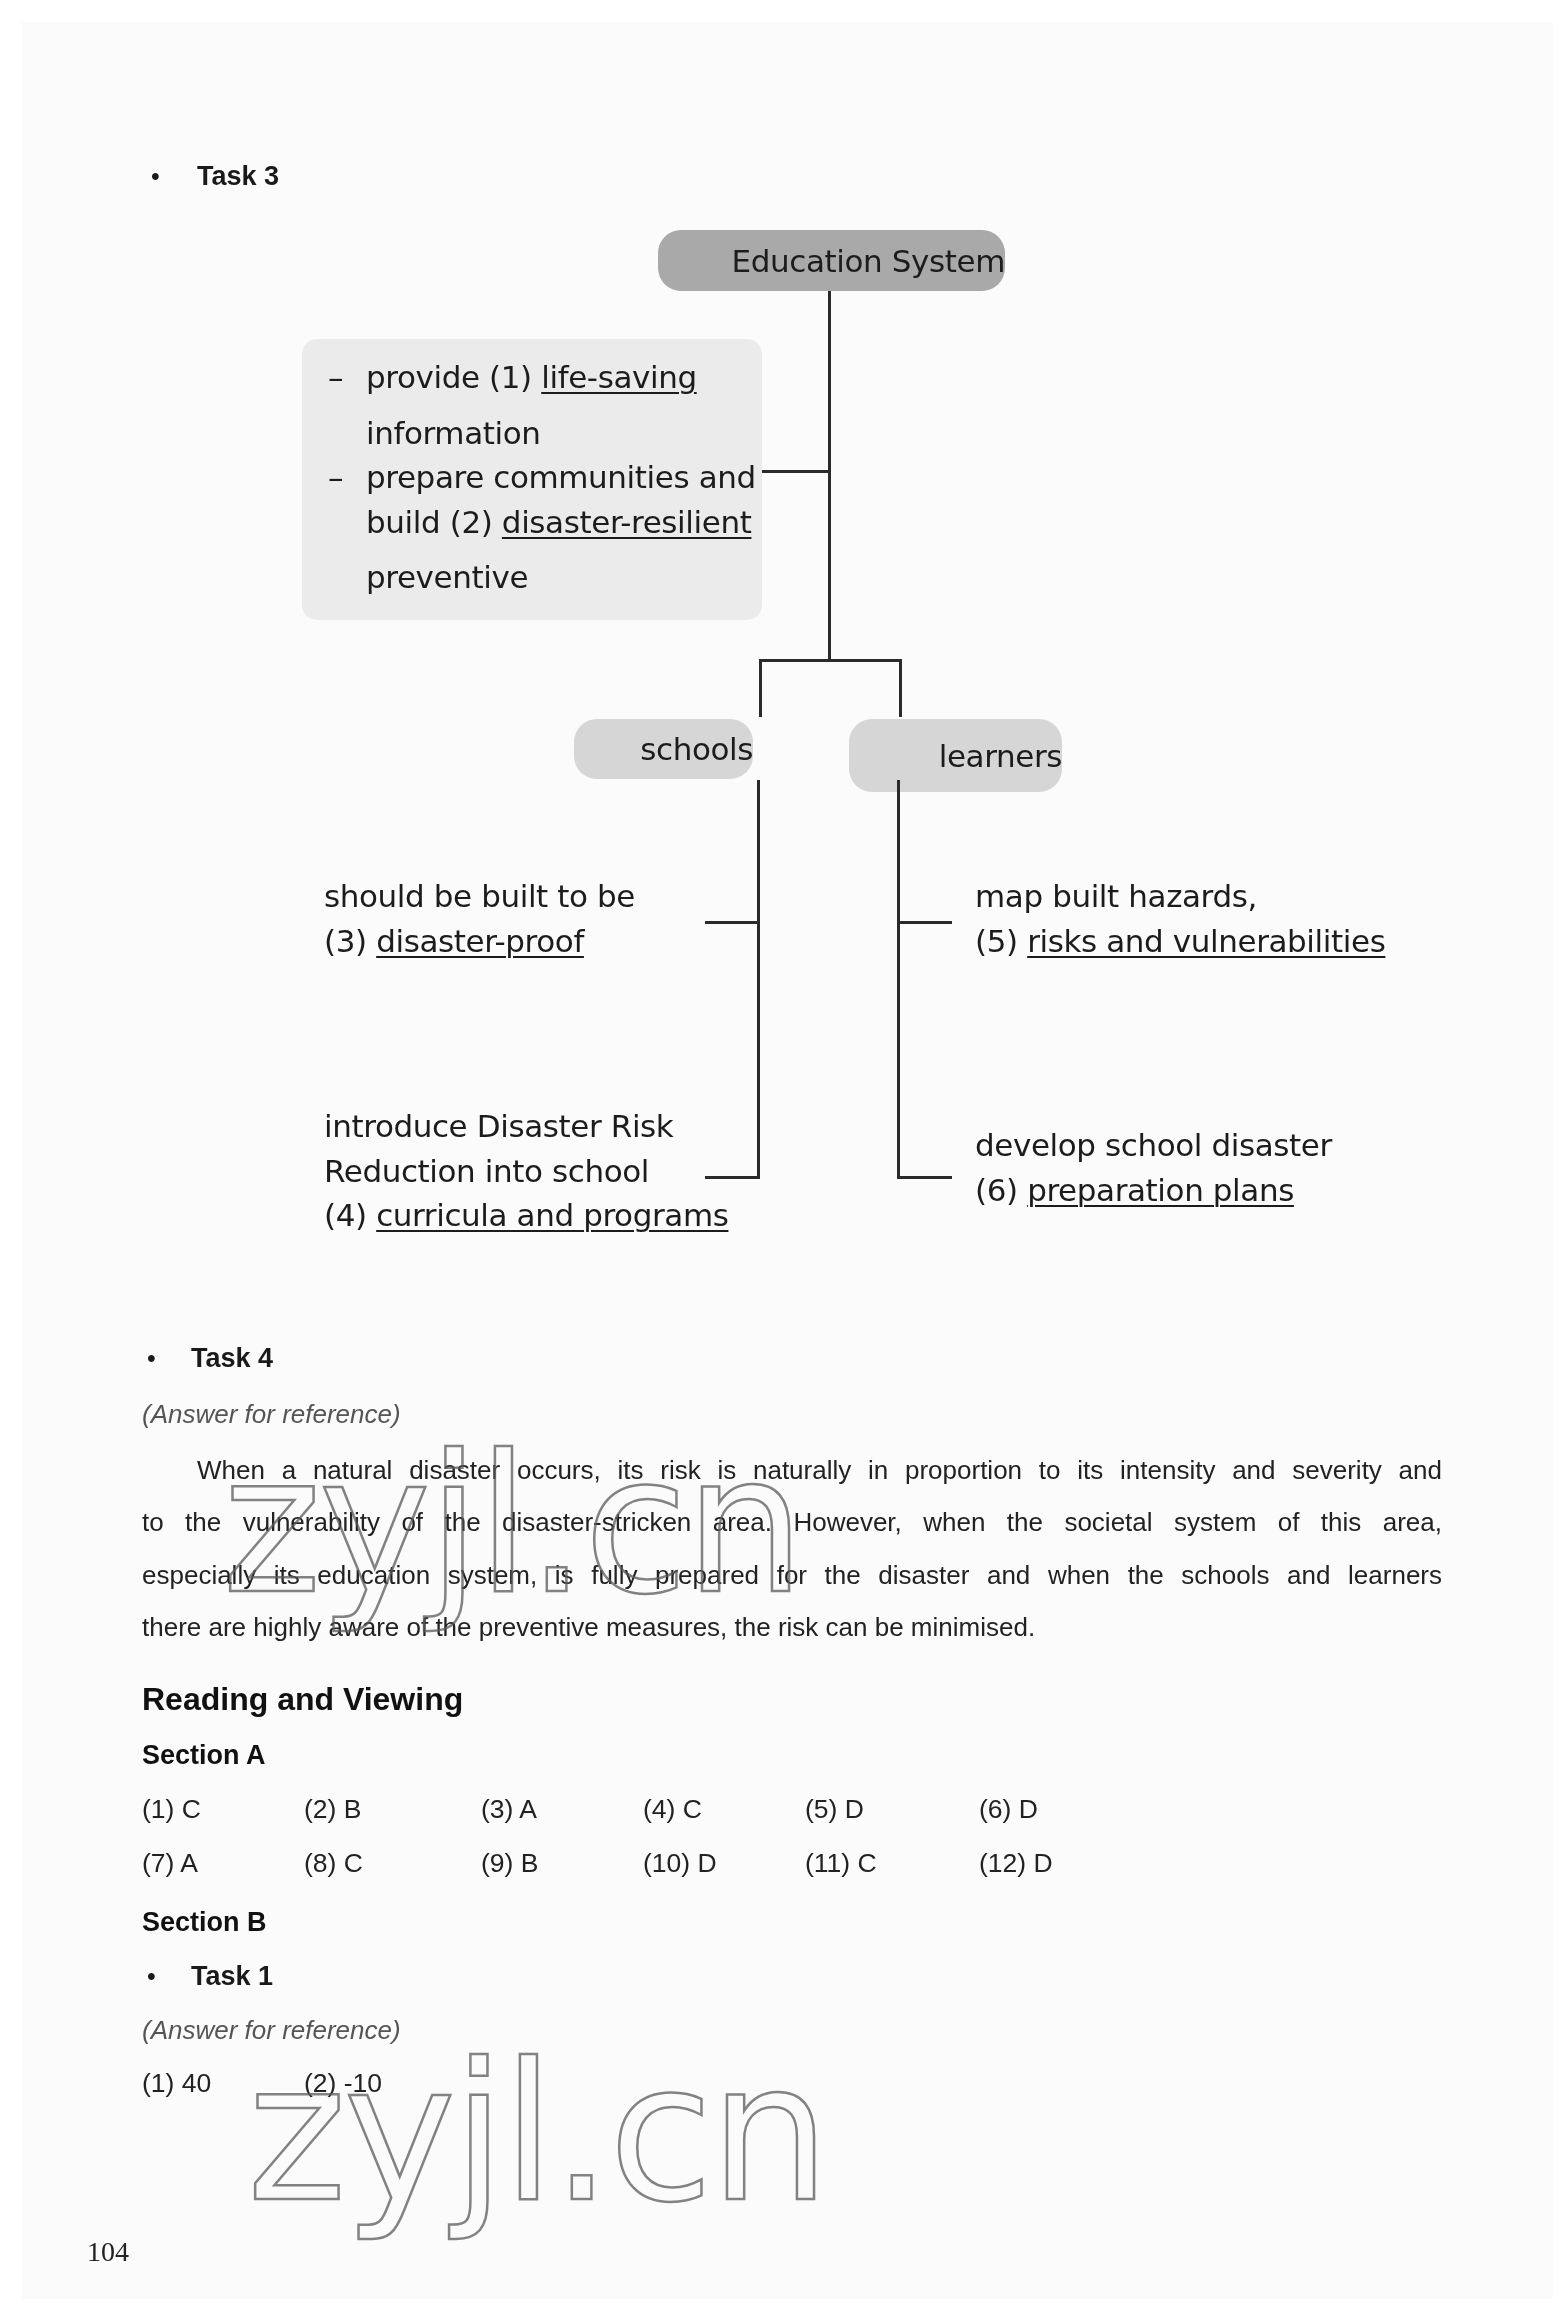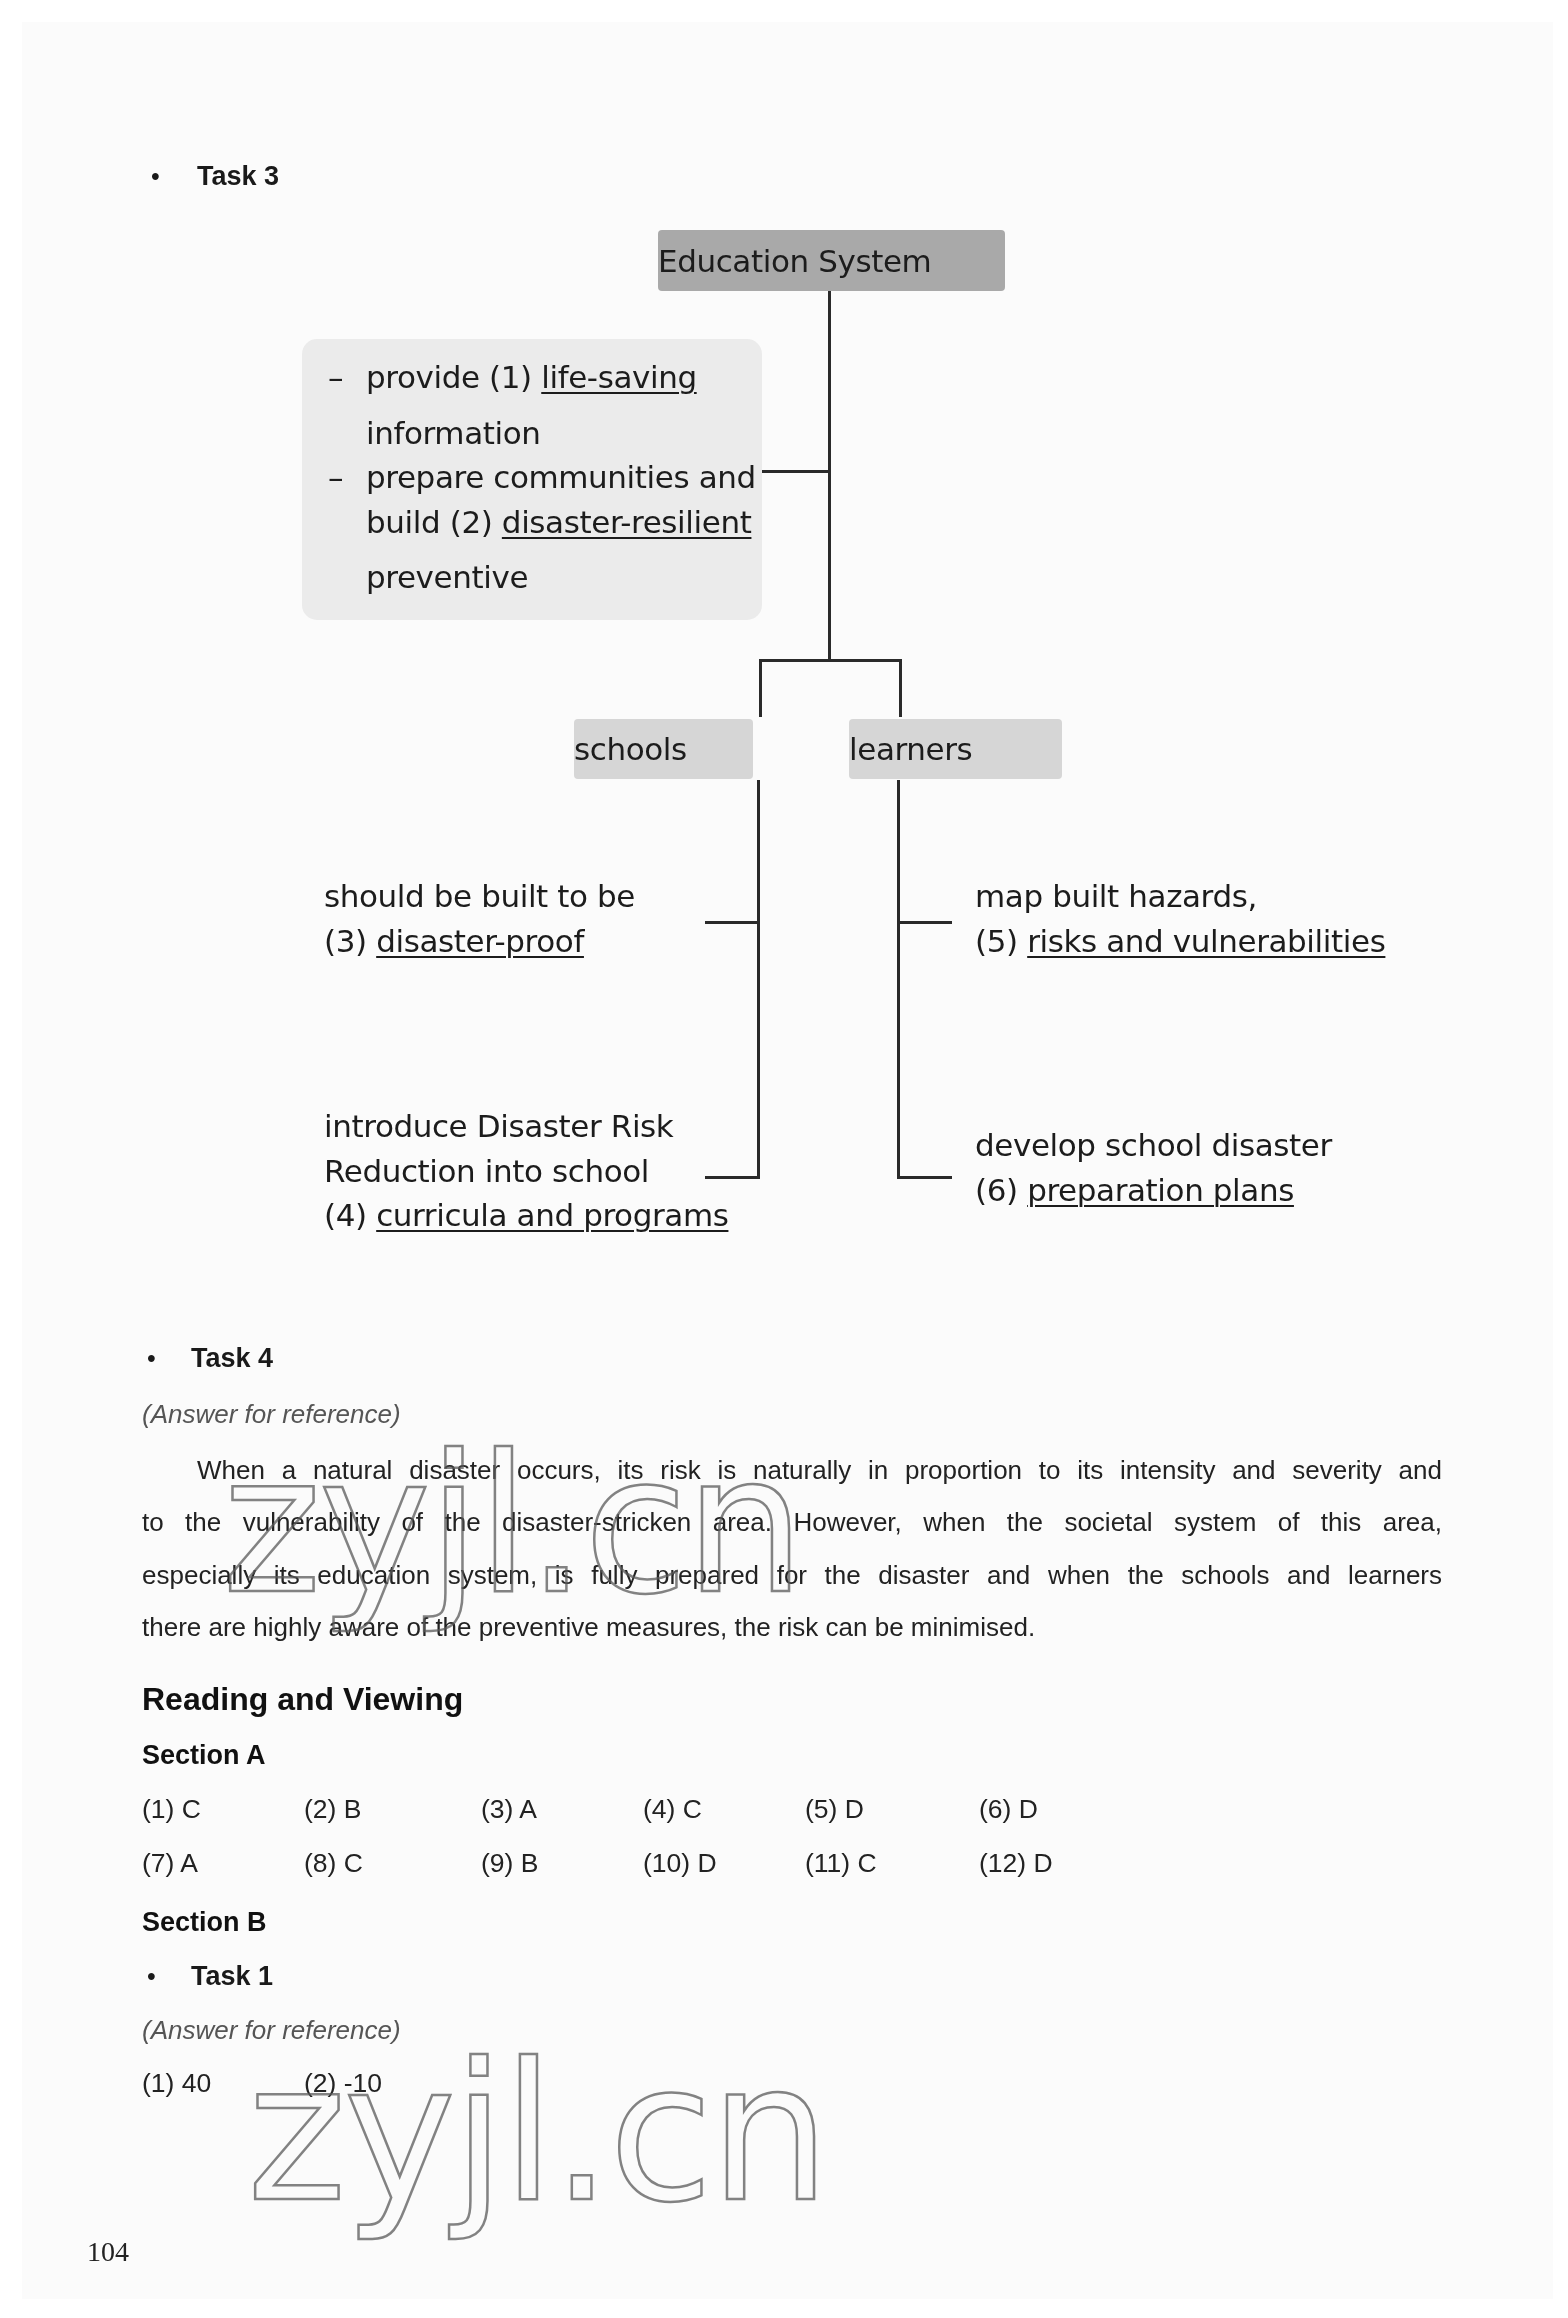--- a/index.html
+++ b/index.html
@@ -12,21 +12,21 @@
   .page {
     position: absolute; left: 22px; top: 22px; width: 1531px; height: 2277px;
     background: #fbfbfb;
   }
   .abs { position: absolute; white-space: nowrap; }
   .bullet { font-size: 25px; line-height: 1; }
   .task-label { font-size: 27px; font-weight: bold; line-height: 1; text-align: right; }
   .diagram-text { font-family: "DejaVu Sans", sans-serif; font-size: 31px; line-height: 1; letter-spacing: -0.4px; color: #1c1c1c; }
   .u { text-decoration: underline; text-decoration-thickness: 1.7px; text-underline-offset: 4.1px; }
   .node {
-    position: absolute; border-radius: 4px; display: flex; align-items: center; justify-content: flex-start;
+    position: absolute; border-radius: 23px; display: flex; align-items: center; justify-content: flex-end;
     font-family: "DejaVu Sans", sans-serif; font-size: 31px; color: #1c1c1c; letter-spacing: -0.4px;
   }
   .node-main { background: #a9a9a9; }
   .node-sub { background: #d6d6d6; }
   .info-box { position: absolute; background: #ebebeb; border-radius: 15px; }
   .line { position: absolute; background: #2a2a2a; }
   .para { font-size: 26px; line-height: 1; color: #222; }
   .italic-note { font-size: 26px; font-style: italic; color: #555; line-height: 1; }
   .h-section { font-size: 32px; font-weight: bold; line-height: 1; color: #111; }
   .h-sub { font-size: 27px; font-weight: bold; line-height: 1; color: #111; }
@@ -64,21 +64,21 @@
   <span class="abs diagram-text" style="left:366px; top:507px;"><span>build (2) </span><span class="u">disaster-resilient</span></span>
   <span class="abs diagram-text" style="left:366px; top:562px;">preventive</span>
 
   <div class="line" style="left:759px; top:659px; width:142px; height:2.5px;"></div>
   <div class="line" style="left:759px; top:659px; width:2.5px; height:58px;"></div>
   <div class="line" style="left:899px; top:659px; width:2.5px; height:58px;"></div>
 
   <div class="node node-sub" style="left:574px; top:719px; width:179px; height:60px;">
     <span>schools</span>
   </div>
-  <div class="node node-sub" style="left:849px; top:719px; width:213px; height:60px;">
+  <div class="node node-sub" style="left:849px; top:719px; width:213px; height:73px;">
     <span>learners</span>
   </div>
 
   <div class="line" style="left:757px; top:780px; width:2.5px; height:399px;"></div>
   <div class="line" style="left:705px; top:921px; width:54px; height:2.5px;"></div>
   <div class="line" style="left:705px; top:1176px; width:54px; height:2.5px;"></div>
 
   <div class="line" style="left:897px; top:780px; width:2.5px; height:399px;"></div>
   <div class="line" style="left:897px; top:921px; width:55px; height:2.5px;"></div>
   <div class="line" style="left:897px; top:1176px; width:55px; height:2.5px;"></div>

